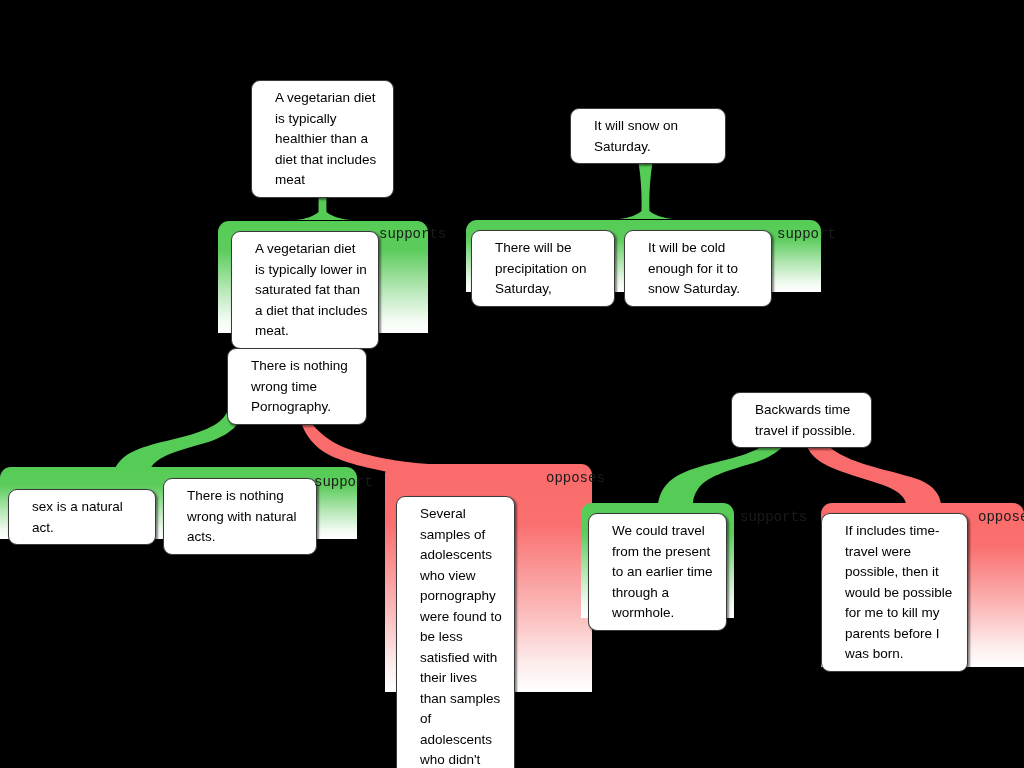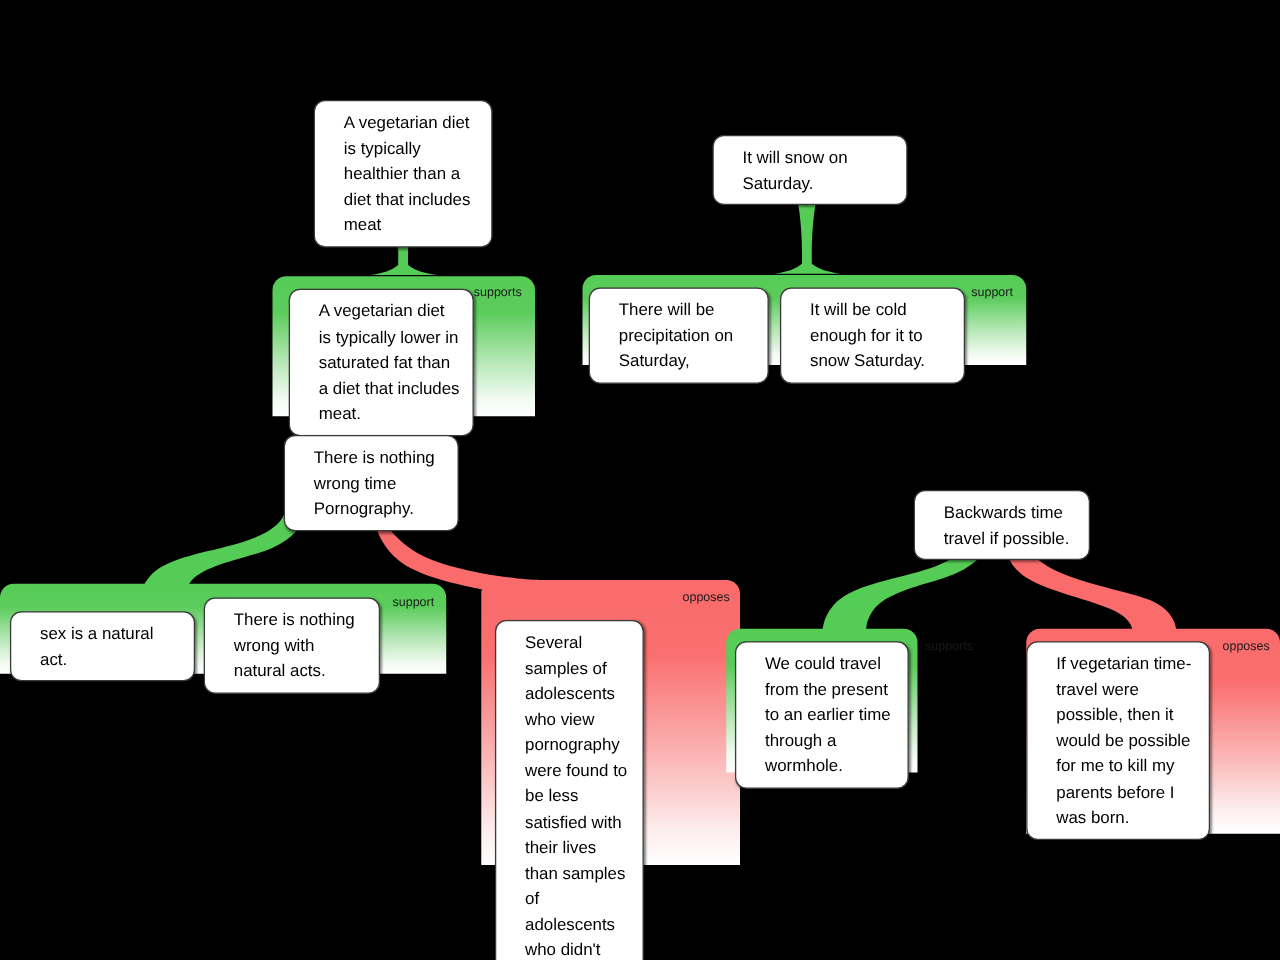--- a/index.html
+++ b/index.html
@@ -53,24 +53,24 @@
   }
   .cluster.supports {
     background: linear-gradient(to bottom, #55cc55 0%, #5ccc5c 26%, #b8e8b8 62%, #f2fbf2 88%, #ffffff 100%);
   }
   .cluster.opposes {
     background: linear-gradient(to bottom, #fa6b6b 0%, #fa6f6f 26%, #fbb5b5 62%, #fdeded 88%, #ffffff 100%);
   }
   .cluster-label {
     position: absolute;
     top: 9px;
-    font-size: 10px;
+    font-size: 14px;
     line-height: 11px;
     color: #1a1a1a;
-    font-family: Liberation Sans, sans-serif;
+    font-family: Liberation Mono, monospace;
     z-index: 5;
     white-space: nowrap;
   }
 </style>
 </head>
 <body>
 
 <div id="canvas">
 
   <svg id="connectors" viewBox="0 0 1024 768" width="1024" height="768">
@@ -144,29 +144,29 @@
   <div class="cluster supports" style="left:466px; top:220px; width:355px; height:72px;"></div>
   <div class="cluster-label" style="left:777px; top:229px;">support</div>
   <div class="claim" style="left:471px; top:230px; width:144px;">There will be precipitation on Saturday,</div>
   <div class="claim" style="left:624px; top:230px; width:148px;">It will be cold enough for it to snow Saturday.</div>
 
   <div class="claim top-claim" style="left:227px; top:348px; width:140px;">There is nothing wrong time Pornography.</div>
 
   <div class="cluster supports" style="left:0px; top:467px; width:357px; height:72px;"></div>
   <div class="cluster-label" style="left:314px; top:477px;">support</div>
   <div class="claim" style="left:8px; top:489px; width:148px;">sex is a natural act.</div>
-  <div class="claim" style="left:163px; top:478px; width:141px;">There is nothing wrong with natural acts.</div>
+  <div class="claim" style="left:163px; top:478px; width:154px;">There is nothing wrong with natural acts.</div>
 
   <div class="cluster opposes" style="left:385px; top:464px; width:207px; height:228px;"></div>
   <div class="cluster-label" style="left:546px; top:473px;">opposes</div>
   <div class="claim" style="left:396px; top:496px; width:119px;">Several samples of adolescents who view pornography were found to be less satisfied with their lives than samples of adolescents who didn't view pornography (Ma, 2018).</div>
 
   <div class="claim top-claim" style="left:731px; top:392px; width:141px;">Backwards time travel if possible.</div>
 
   <div class="cluster supports" style="left:581px; top:503px; width:153px; height:115px;"></div>
   <div class="cluster-label" style="left:740px; top:512px;">supports</div>
   <div class="claim" style="left:588px; top:513px; width:139px;">We could travel from the present to an earlier time through a wormhole.</div>
 
   <div class="cluster opposes" style="left:821px; top:503px; width:203px; height:164px;"></div>
   <div class="cluster-label" style="left:978px; top:512px;">opposes</div>
-  <div class="claim" style="left:821px; top:513px; width:147px;">If vegetarian time-travel were possible, then it would be possible for me to kill my parents before I was born.</div>
+  <div class="claim" style="left:821px; top:513px; width:147px;">If includes time-travel were possible, then it would be possible for me to kill my parents before I was born.</div>
 
 </div>
 
 </body></html>

